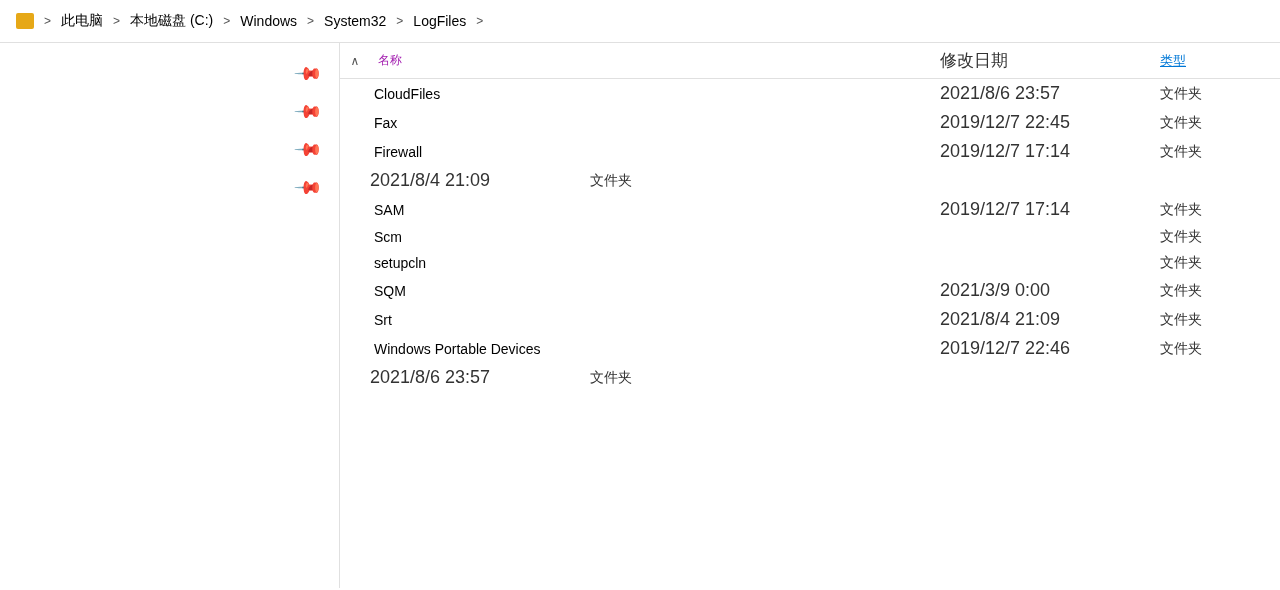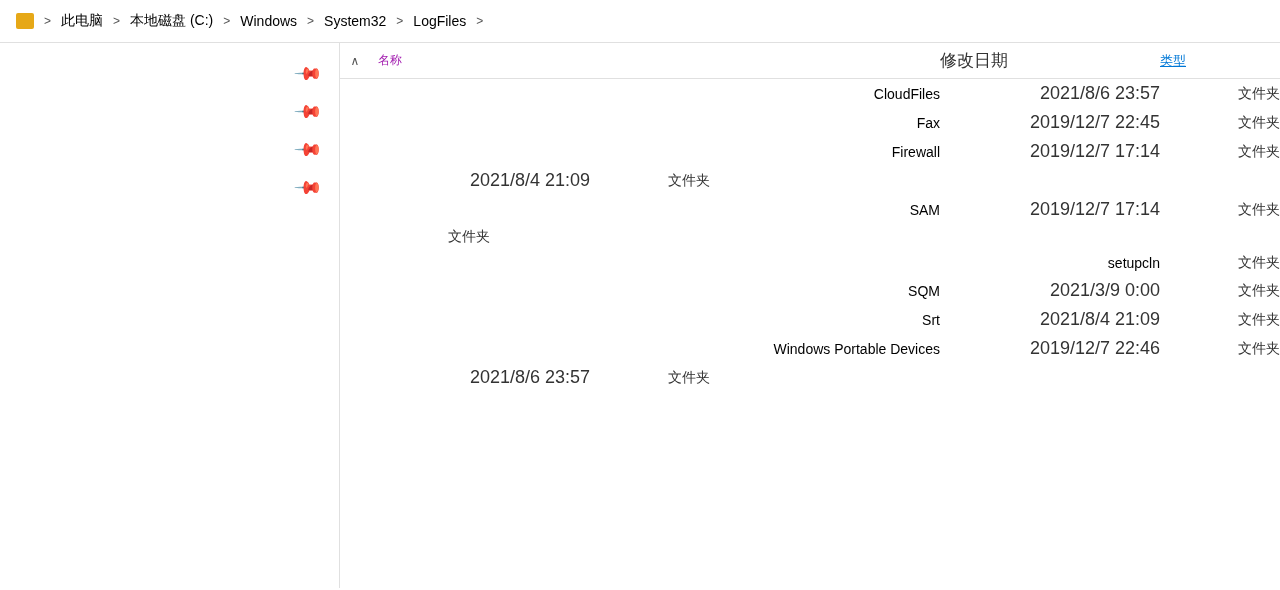--- a/index.html
+++ b/index.html
@@ -116,21 +116,20 @@
     
     .file-list {
       overflow-y: auto;
       flex: 1;
     }
     .file-row {
       display: flex;
       align-items: center;
       padding: 4px 0;
       cursor: pointer;
-      text-align: right;
     }
     .file-icon-cell {
       width: 30px;
       display: flex;
       justify-content: center;
       align-items: center;
     }
     .file-name-cell {
       flex: 1;
       padding-left: 4px;
@@ -269,20 +268,21 @@
     </div>
         <div class="file-row">
       <div class="file-icon-cell">
         <span>
           <svg viewBox="0 0 20 18" xmlns="http://www.w3.org/2000/svg">
             <path d="M1 4 Q1 2 3 2 L7 2 L9 4 L18 4 Q19 4 19 5 L19 16 Q19 17 18 17 L2 17 Q1 17 1 16 Z" fill="#FFCA28"></path>
             <path d="M1 6 L19 6 L19 16 Q19 17 18 17 L2 17 Q1 17 1 16 Z" fill="#FFB300"></path>
           </svg>
         </span>
       </div>
+      <div class="file-name-cell">Scm</div>
       <div class="file-type-cell">文件夹</div>
     </div>
         <div class="file-row">
       <div class="file-icon-cell">
         <span>
           <svg viewBox="0 0 20 18" xmlns="http://www.w3.org/2000/svg">
             <path d="M1 4 Q1 2 3 2 L7 2 L9 4 L18 4 Q19 4 19 5 L19 16 Q19 17 18 17 L2 17 Q1 17 1 16 Z" fill="#FFCA28"></path>
             <path d="M1 6 L19 6 L19 16 Q19 17 18 17 L2 17 Q1 17 1 16 Z" fill="#FFB300"></path>
           </svg>
         </span>

